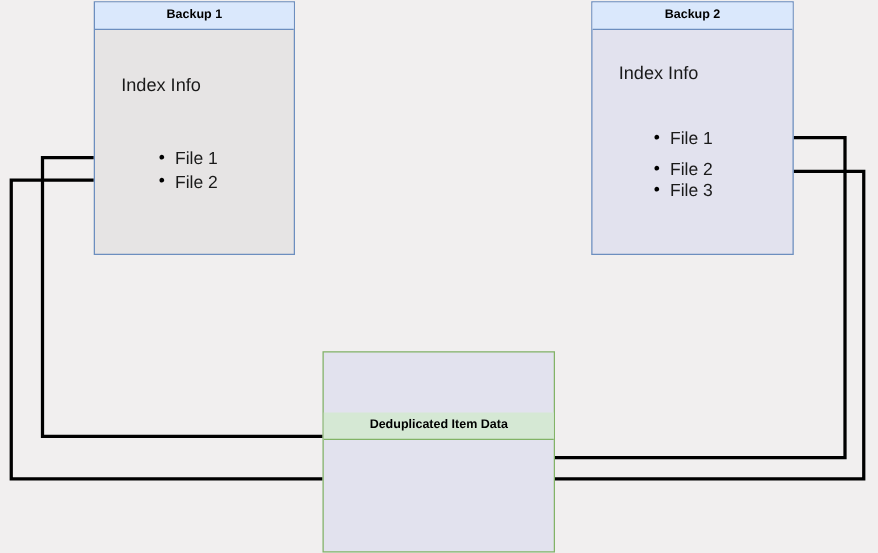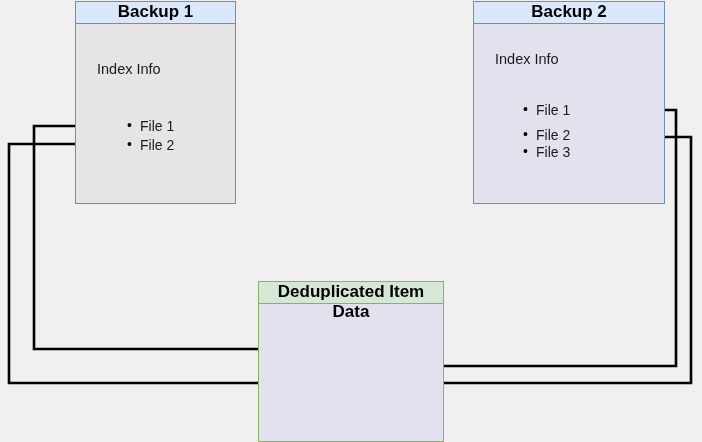--- a/index.html
+++ b/index.html
@@ -37,29 +37,30 @@
     background: #e2e2ee;
   }
   .box.blue-body {
     background: #e2e2ee;
   }
   .box-header {
     box-sizing: border-box;
     height: 22px;
     line-height: 20px;
     text-align: center;
-    font-size: 17px;
+    font-size: 10px;
     font-weight: bold;
     color: #000;
     background: #dae8fc;
     border-bottom: 1px solid #6c8ebf;
   }
   .box.green > .box-header {
     background: #d5e8d4;
     border-bottom: 1px solid #82b366;
+    margin-top: 48px;
   }
   .box-caption {
     position: absolute;
     font-size: 14.5px;
     color: #1a1a1a;
     white-space: nowrap;
   }
   .bullet-list {
     position: absolute;
     margin: 0;
@@ -105,21 +106,21 @@
 
   <div class="box" style="left:75px; top:1px; width:161px; height:203px;">
     <div class="box-header">Backup 1</div>
   </div>
   <div class="box-caption" style="left:97px; top:61px;">Index Info</div>
   <ul class="bullet-list" style="left:127px; top:118px;">
     <li style="margin-bottom:3px;">File 1</li>
     <li>File 2</li>
   </ul>
 
-  <div class="box blue-body" style="left:473px; top:1px; width:192px; height:203px;">
+  <div class="box blue-body" style="left:473px; top:1px; width:162px; height:203px;">
     <div class="box-header">Backup 2</div>
   </div>
   <div class="box-caption" style="left:495px; top:51px;">Index Info</div>
   <ul class="bullet-list" style="left:523px; top:102px;">
     <li style="margin-bottom:9px;">File 1</li>
     <li style="margin-bottom:1px;">File 2</li>
     <li>File 3</li>
   </ul>
 
   <div class="box green" style="left:258px; top:281px; width:186px; height:161px;">

